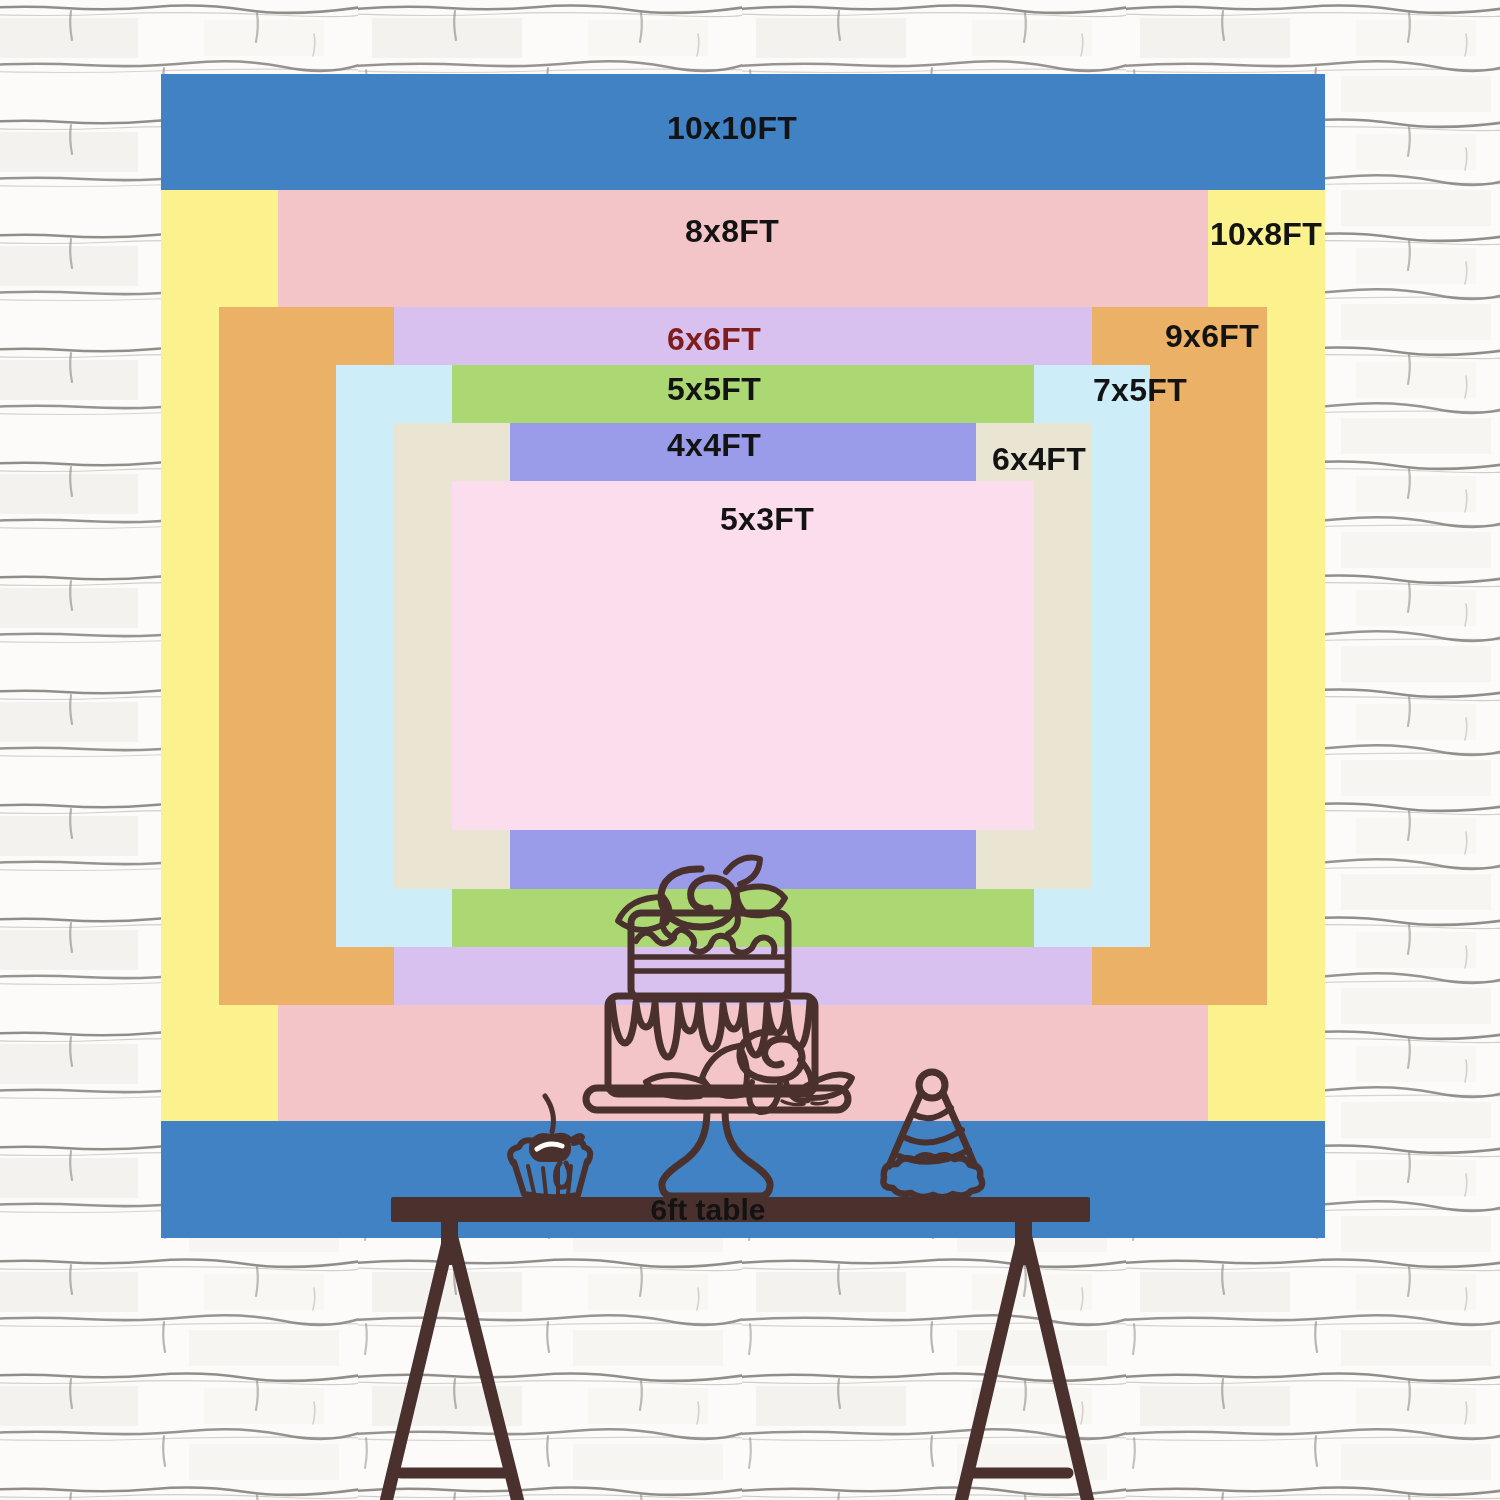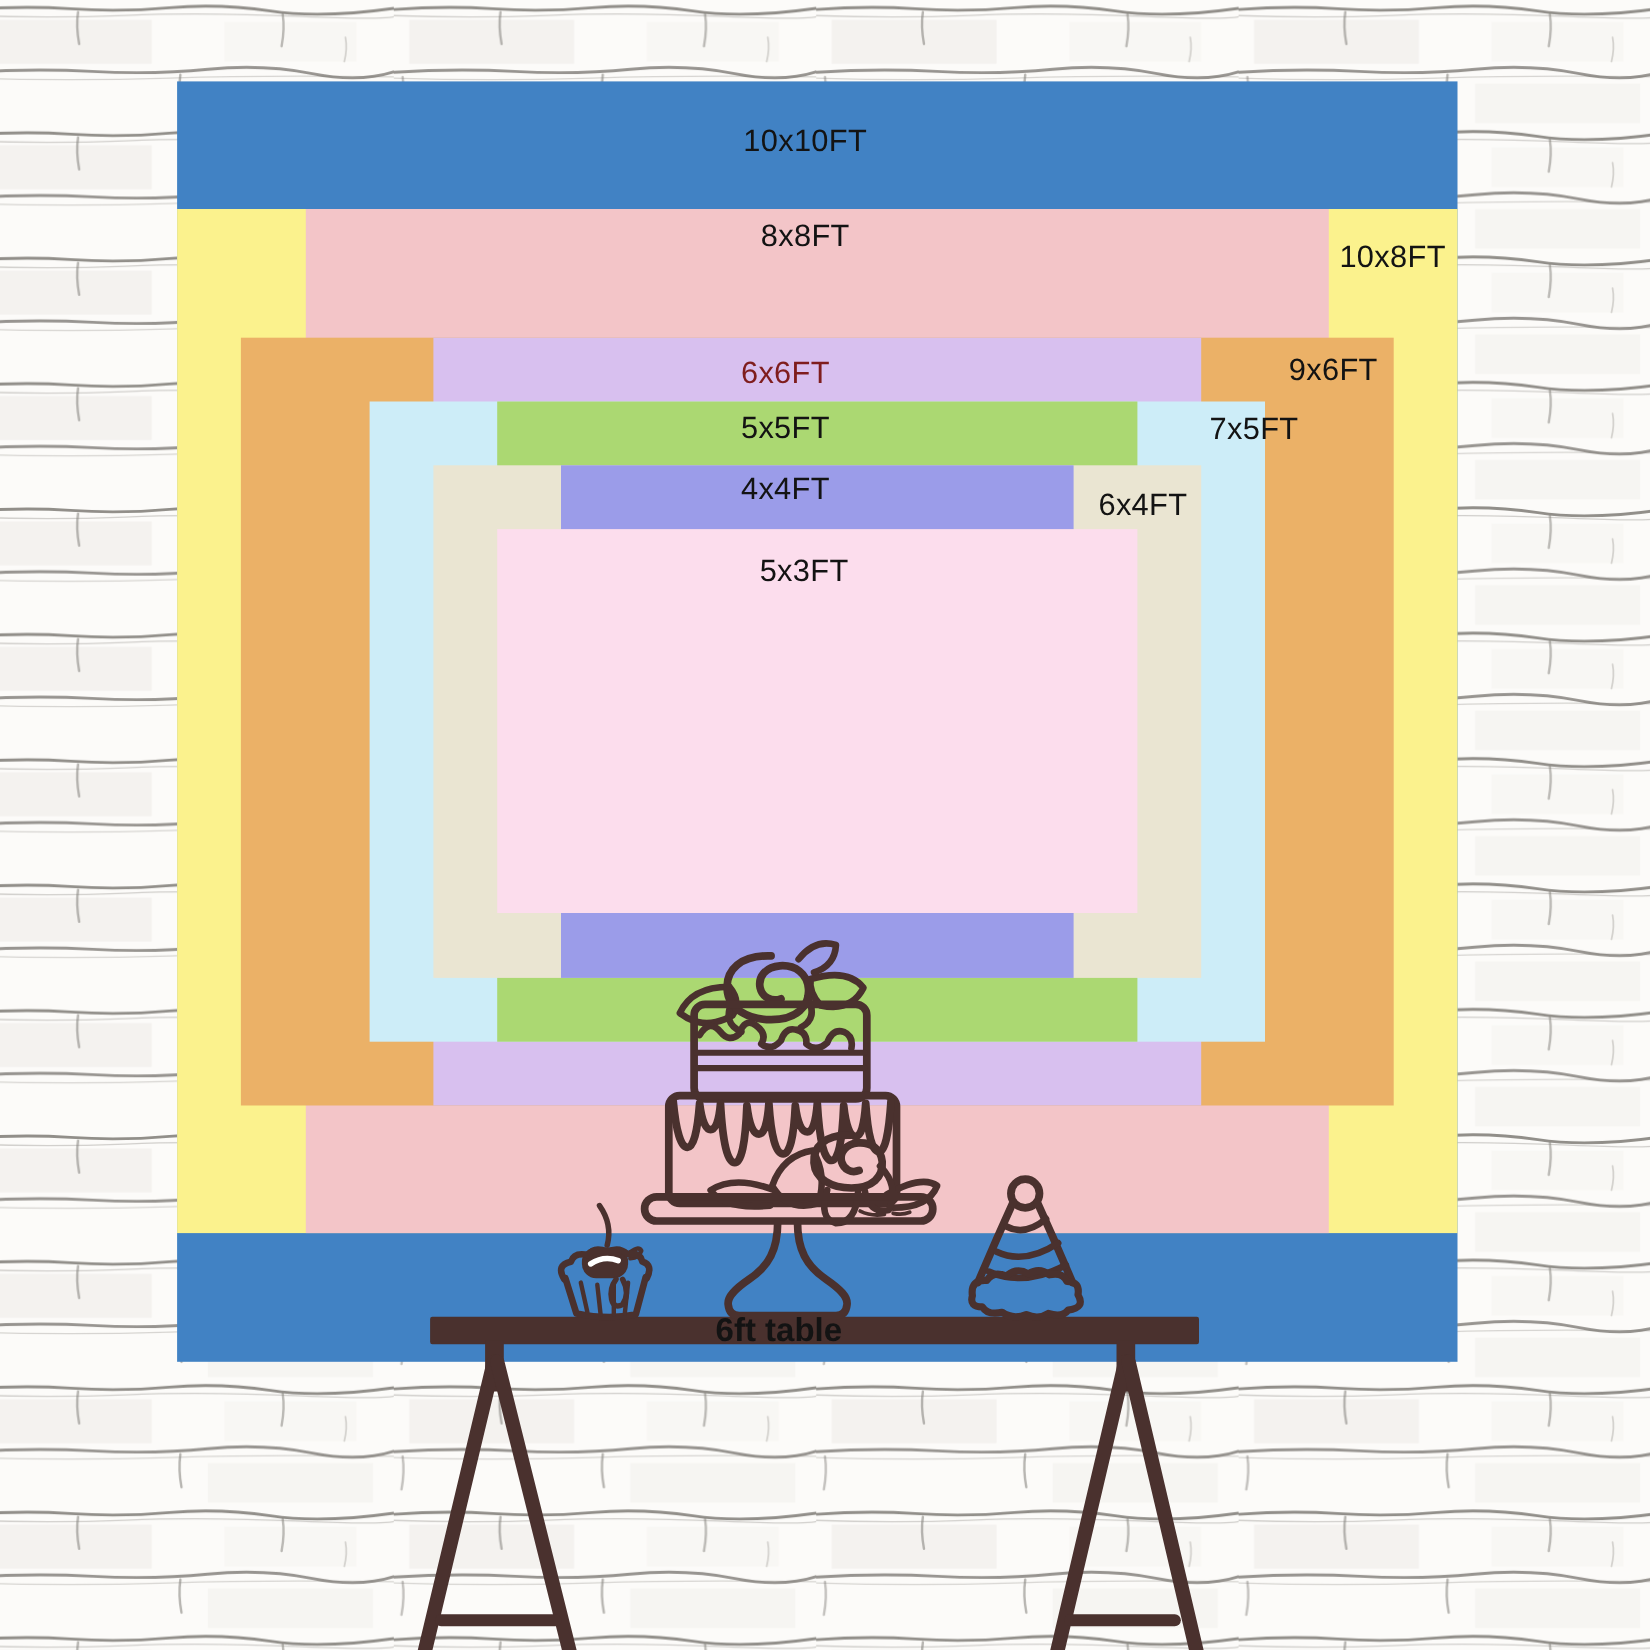--- a/index.html
+++ b/index.html
@@ -11,24 +11,24 @@
   .r1{left:161px;top:190px;width:1164px;height:931px;}
   .r2{left:278px;top:190px;width:930px;height:931px;}
   .r3{left:219px;top:307px;width:1048px;height:698px;}
   .r4{left:394px;top:307px;width:698px;height:698px;}
   .r5{left:336px;top:365px;width:814px;height:582px;}
   .r6{left:452px;top:365px;width:582px;height:582px;}
   .r7{left:394px;top:423px;width:698px;height:466px;}
   .r8{left:510px;top:423px;width:466px;height:466px;}
   .r9{left:452px;top:481px;width:582px;height:349px;}
   .lbl{position:absolute;z-index:3;transform:translate(-50%,-50%);
-       font-weight:400;font-size:28px;letter-spacing:.3px;white-space:nowrap;}
+       font-weight:700;font-size:32px;letter-spacing:.3px;white-space:nowrap;}
   .l0{left:732px;top:128px;}
   .l1{left:1266px;top:217px;margin-top:17px;}
-  .l2{left:732px;top:215px;}
+  .l2{left:732px;top:231px;}
   .l3{left:1212px;top:336px;}
   .l4{left:714px;top:339px;}
   .l5{left:1100px;top:390px;margin-left:40px;}
   .l6{left:714px;top:389px;}
   .l7{left:1039px;top:447px;margin-top:12px;}
   .l8{left:714px;top:445px;}
   .l9{left:731px;top:519px;}
   #table-bar{position:absolute;z-index:4;left:391px;top:1197px;width:699px;height:25px;border-radius:2px;}
   #art{position:absolute;left:0;top:0;z-index:5;pointer-events:none;}
   #table-label{position:absolute;z-index:6;left:708px;top:1210px;transform:translate(-50%,-50%);
@@ -75,21 +75,21 @@
 
   <span class="lbl l0" style="color: rgb(19, 19, 19);">10x10FT</span>
   <span class="lbl l1" style="color: rgb(19, 19, 19);">10x8FT</span>
   <span class="lbl l2" style="color: rgb(19, 19, 19);">8x8FT</span>
   <span class="lbl l3" style="color: rgb(19, 19, 19);">9x6FT</span>
   <span class="lbl l4" style="color: #7f1d1d;">6x6FT</span>
   <span class="lbl l5" style="color: rgb(19, 19, 19);">7x5FT</span>
   <span class="lbl l6" style="color: rgb(19, 19, 19);">5x5FT</span>
   <span class="lbl l7" style="color: rgb(19, 19, 19);">6x4FT</span>
   <span class="lbl l8" style="color: rgb(19, 19, 19);">4x4FT</span>
-  <span class="lbl l9" style="color: rgb(19, 19, 19);">5x3FT</span>
+  <span class="lbl l9" style="color: rgb(19, 19, 19); margin-left: 36px;">5x3FT</span>
 
   <div id="table-bar" style="background-color: rgb(74, 49, 46);"></div>
 
   <svg id="art" width="1500" height="1500" viewBox="0 0 1500 1500" style="color: rgb(74, 49, 46);">
     <g fill="none" stroke="currentColor" stroke-linecap="round" stroke-linejoin="round" stroke-width="7">
 
       <g>
         <rect x="441" y="1219" width="17" height="46" fill="currentColor" stroke="none"></rect>
         <rect x="1015" y="1219" width="17" height="46" fill="currentColor" stroke="none"></rect>
         <path d="M449 1238 L386 1502" stroke-width="13"></path>

